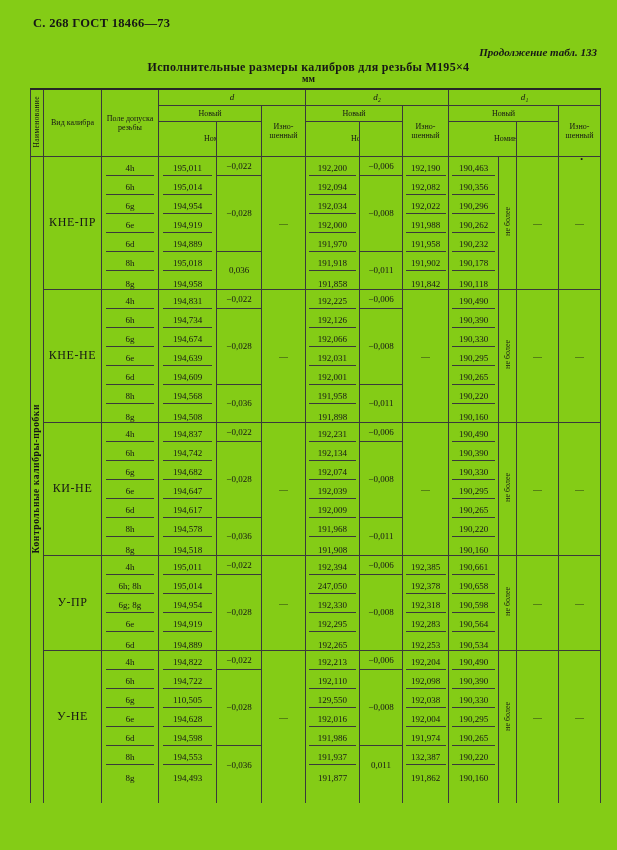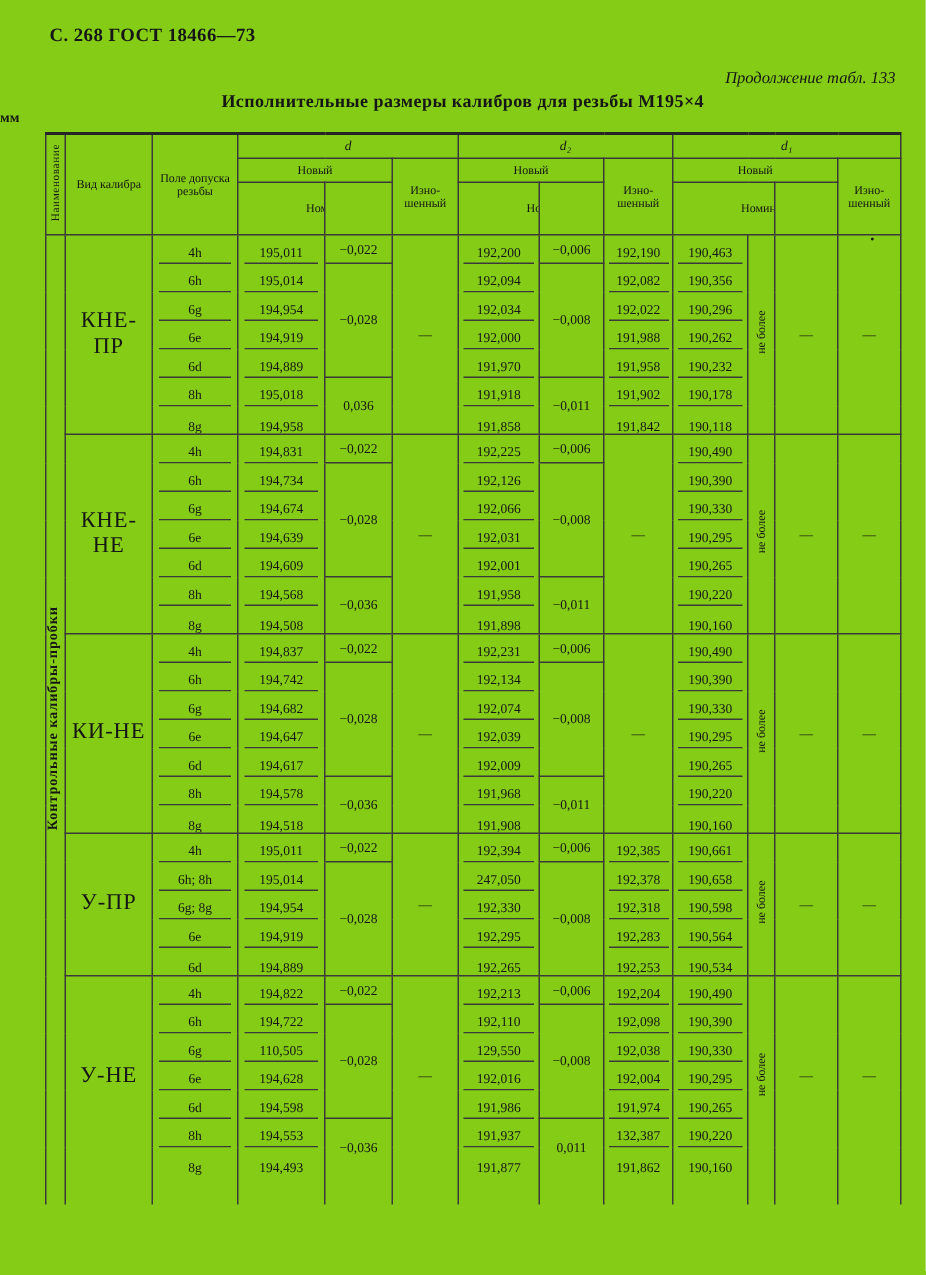--- a/index.html
+++ b/index.html
@@ -7,29 +7,29 @@
     position:relative; width:617px; height:850px;
     background:#84cc16; color:#161616; overflow:hidden;
     font-family:"Liberation Serif", serif;
   }
   .pg-head {
     position:absolute; left:33px; top:16px;
     font-size:12.5px; font-weight:bold; letter-spacing:.3px;
   }
   .cont-note {
     position:absolute; right:20px; top:46px;
-    font-size:11px; font-weight:normal; font-style:italic;
+    font-size:11px; font-weight:bold; font-style:italic;
   }
   .tbl-title {
     position:absolute; left:0; top:60px; width:617px;
     text-align:center; font-size:12px; font-weight:bold; letter-spacing:.3px;
   }
   .units {
     position:absolute; left:0; top:74px; width:617px;
-    font-size:9.5px; font-weight:bold;
+    text-align:center; font-size:9.5px; font-weight:bold;
   }
   .tbl-wrap { position:absolute; left:30px; top:88px; }
   table { border-collapse:collapse; table-layout:fixed; width:570px;
           border-top:2px solid #262626; }
   th, td {
     border-left:1px solid #3a3a3a; border-right:1px solid #3a3a3a;
     padding:0; text-align:center; vertical-align:middle;
     font-size:9px; line-height:1.15; overflow:hidden;
   }
   thead th { border-bottom:1px solid #3a3a3a; font-weight:normal; font-size:8px; padding:1px 1px; }
@@ -37,21 +37,21 @@
   thead tr.h2 th { height:13px; }
   thead tr.h3 th { height:32px;padding-left:45px; }
   .ital { font-style:italic; font-size:9px; }
   .rot {
     writing-mode:vertical-rl; transform:rotate(180deg);
     white-space:nowrap; display:inline-block; line-height:1;
   }
   .name-col .rot { font-size:7.5px; letter-spacing:.4px; }
   .body-name { font-weight:bold; font-size:9.5px; letter-spacing:.6px; }
   tbody tr { height:19px; }
-  tbody td.vid { font-size:15px; letter-spacing:.6px; }
+  tbody td.vid { font-size:12px; letter-spacing:.6px; }
   .u {
     display:inline-block; min-width:80%;
     border-bottom:1px solid #3a3a3a; padding:0 2px 1px;
   }
   td.valcell { vertical-align:bottom; }
   td.valcell .u { margin-bottom:0; }
   td.dev { border-bottom:1px solid #3a3a3a; }
   td.nb { border-bottom:none !important; }
   td.gb { border-bottom:1px solid #3a3a3a; }
   tr.gend td { border-bottom:1px solid #3a3a3a; }

